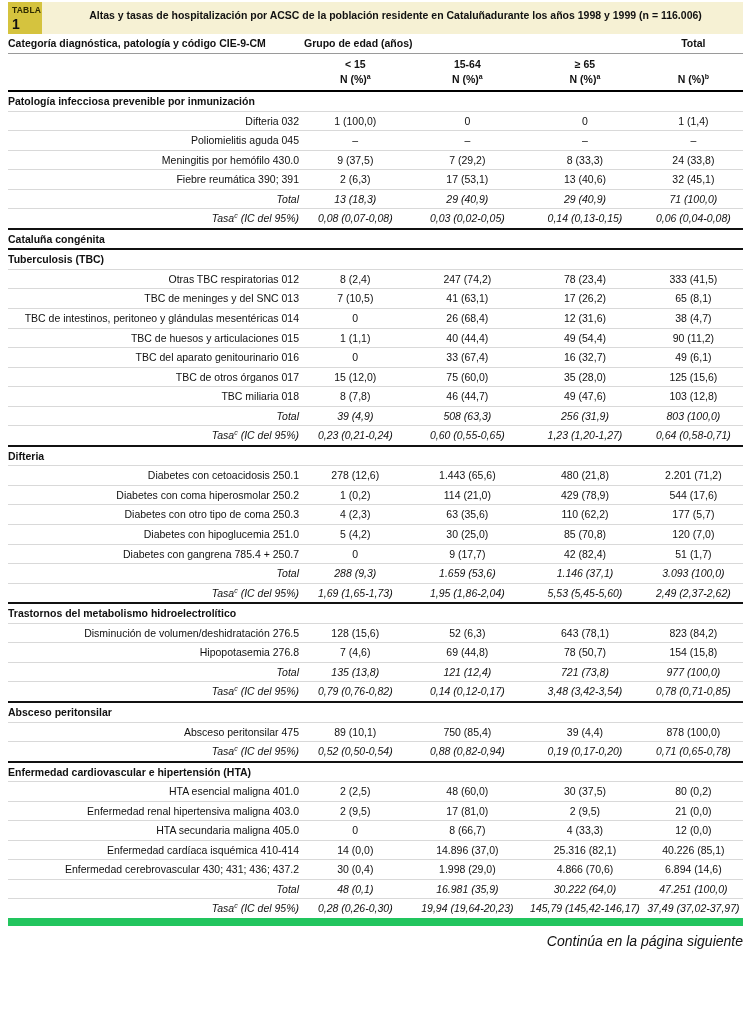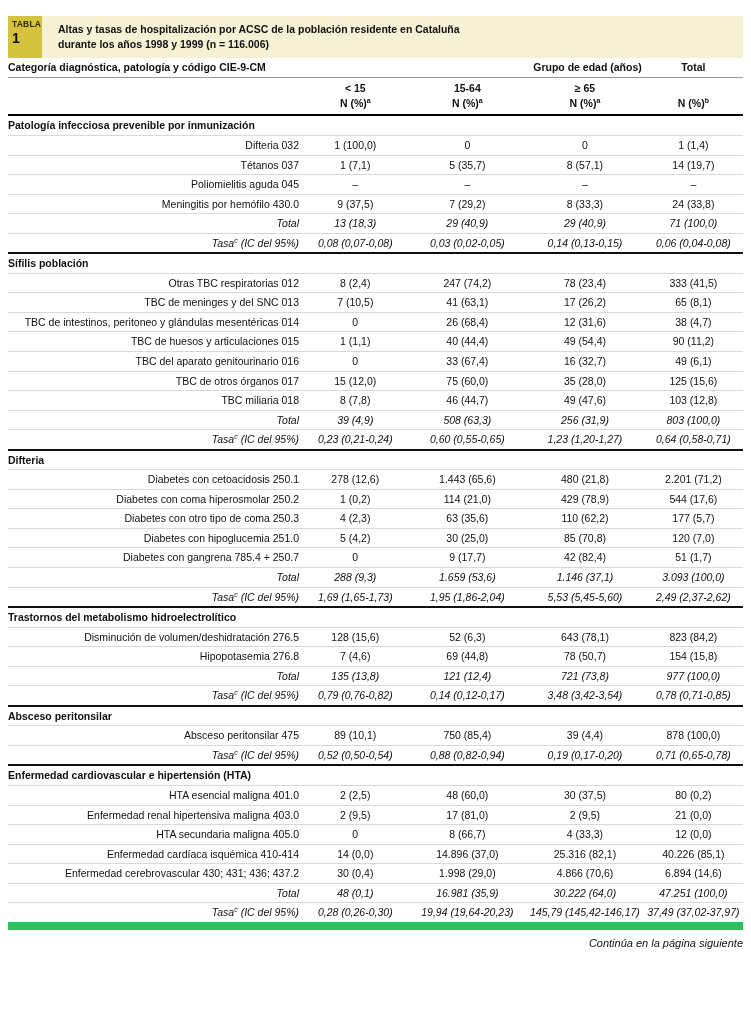--- a/index.html
+++ b/index.html
@@ -1,46 +1,46 @@
 <!DOCTYPE html>
 <html><head>
 <meta charset="utf-8">
 <style>
   html,body{margin:0;padding:0;background:#ffffff;}
   .page{
     width:751px;height:1018px;box-sizing:border-box;
-    padding:16px 8px 0 8px;background:#ffffff;overflow:hidden;
+    padding:2px 8px 0 8px;background:#ffffff;overflow:hidden;
     font-family:"Liberation Sans",sans-serif;color:#111;
   }
   
   .titlebar{display:flex;align-items:stretch;}
   .tag{width:34px;background:#d5c33e;box-sizing:border-box;padding:3px 3px 2px 4px;}
   .tag-label{font-size:8.5px;font-weight:700;color:#2e2a00;letter-spacing:.2px;}
   .tag-num{font-size:14px;font-weight:700;color:#111;margin-top:1px;}
   .title-strip{flex:1;background:#f6f1d4;box-sizing:border-box;
-    padding:6px 10px 6px 16px;display:flex;flex-direction:column;justify-content:center;}
+    padding:6px 10px 6px 16px;display:flex;flex-direction:row;justify-content:center;}
   .title-line{font-size:10.5px;font-weight:700;line-height:1.45;color:#111;}
   
   table.main{width:100%;border-collapse:collapse;margin-top:0;table-layout:fixed;
     border-bottom:8px solid #22c55e;}
   th,td{font-size:10.5px;}
   thead th{font-weight:700;padding:3px 2px;}
-  tr.header-row-1 th{border-bottom:1px solid #9a9a9a;text-align:right;vertical-align:bottom;padding-bottom:4px;}
+  tr.header-row-1 th{border-bottom:1px solid #9a9a9a;text-align:left;vertical-align:bottom;padding-bottom:4px;}
   tr.header-row-1 th.cat-head{text-align:left;padding-left:0;}
   tr.header-row-1 th.total-head{text-align:center;}
   tr.header-row-2 th{border-bottom:2px solid #000;vertical-align:bottom;text-align:center;padding-bottom:5px;padding-top:4px;}
   .age-label{margin-bottom:3px;}
   sup{font-size:7px;line-height:0;}
   tbody td{padding:4px 3px 3px 3px;border-bottom:1px solid #d9d9d9;line-height:1.1;}
   tbody tr.section-row td{font-weight:700;text-align:left;border-top:2px solid #111;
     border-bottom:1px solid #d9d9d9;padding:4px 0 3px 0;}
   td.cat-cell{text-align:right;white-space:nowrap;overflow:hidden;padding-left:0;}
   td.num-cell{text-align:center;white-space:nowrap;}
   tr.italic-row td{font-style:italic;}
-  .footer{font-size:11px;font-style:italic;text-align:right;margin-top:7px;color:#111;}
+  .footer{font-size:14px;font-style:italic;text-align:right;margin-top:7px;color:#111;}
 </style>
 </head>
 <body>
 
 <div class="page">
 
   <div class="titlebar">
     <div class="tag">
       <div class="tag-label">TABLA</div>
       <div class="tag-num">1</div>
@@ -89,56 +89,59 @@
           <td colspan="5">Patología infecciosa prevenible por inmunización</td>
         </tr>
         <tr>
           <td class="cat-cell">Difteria 032</td>
           <td class="num-cell">1 (100,0)</td>
           <td class="num-cell">0</td>
           <td class="num-cell">0</td>
           <td class="num-cell">1 (1,4)</td>
         </tr>
         <tr>
-          <td class="cat-cell">Tétanos 037</td>
-          <td class="num-cell">1 (7,1)</td>
-          <td class="num-cell">5 (35,7)</td>
-          <td class="num-cell">8 (57,1)</td>
-          <td class="num-cell">14 (19,7)</td>
-        </tr>
-        <tr>
           <td class="cat-cell">Poliomielitis aguda 045</td>
           <td class="num-cell">–</td>
           <td class="num-cell">–</td>
           <td class="num-cell">–</td>
           <td class="num-cell">–</td>
         </tr>
         <tr>
           <td class="cat-cell">Meningitis por hemófilo 430.0</td>
           <td class="num-cell">9 (37,5)</td>
           <td class="num-cell">7 (29,2)</td>
           <td class="num-cell">8 (33,3)</td>
           <td class="num-cell">24 (33,8)</td>
         </tr>
+        <tr>
+          <td class="cat-cell">Fiebre reumática 390; 391</td>
+          <td class="num-cell">2 (6,3)</td>
+          <td class="num-cell">17 (53,1)</td>
+          <td class="num-cell">13 (40,6)</td>
+          <td class="num-cell">32 (45,1)</td>
+        </tr>
         <tr class="italic-row">
           <td class="cat-cell">Total</td>
           <td class="num-cell">13 (18,3)</td>
           <td class="num-cell">29 (40,9)</td>
           <td class="num-cell">29 (40,9)</td>
           <td class="num-cell">71 (100,0)</td>
         </tr>
         <tr class="italic-row">
           <td class="cat-cell">Tasa<sup>c</sup> (IC del 95%)</td>
           <td class="num-cell">0,08 (0,07-0,08)</td>
           <td class="num-cell">0,03 (0,02-0,05)</td>
           <td class="num-cell">0,14 (0,13-0,15)</td>
           <td class="num-cell">0,06 (0,04-0,08)</td>
         </tr>
         <tr class="section-row">
-          <td colspan="5">Sífilis población</td>
+          <td colspan="5">Cataluña congénita</td>
+        </tr>
+        <tr class="section-row">
+          <td colspan="5">Tuberculosis (TBC)</td>
         </tr>
         <tr>
           <td class="cat-cell">Otras TBC respiratorias 012</td>
           <td class="num-cell">8 (2,4)</td>
           <td class="num-cell">247 (74,2)</td>
           <td class="num-cell">78 (23,4)</td>
           <td class="num-cell">333 (41,5)</td>
         </tr>
         <tr>
           <td class="cat-cell">TBC de meninges y del SNC 013</td>

